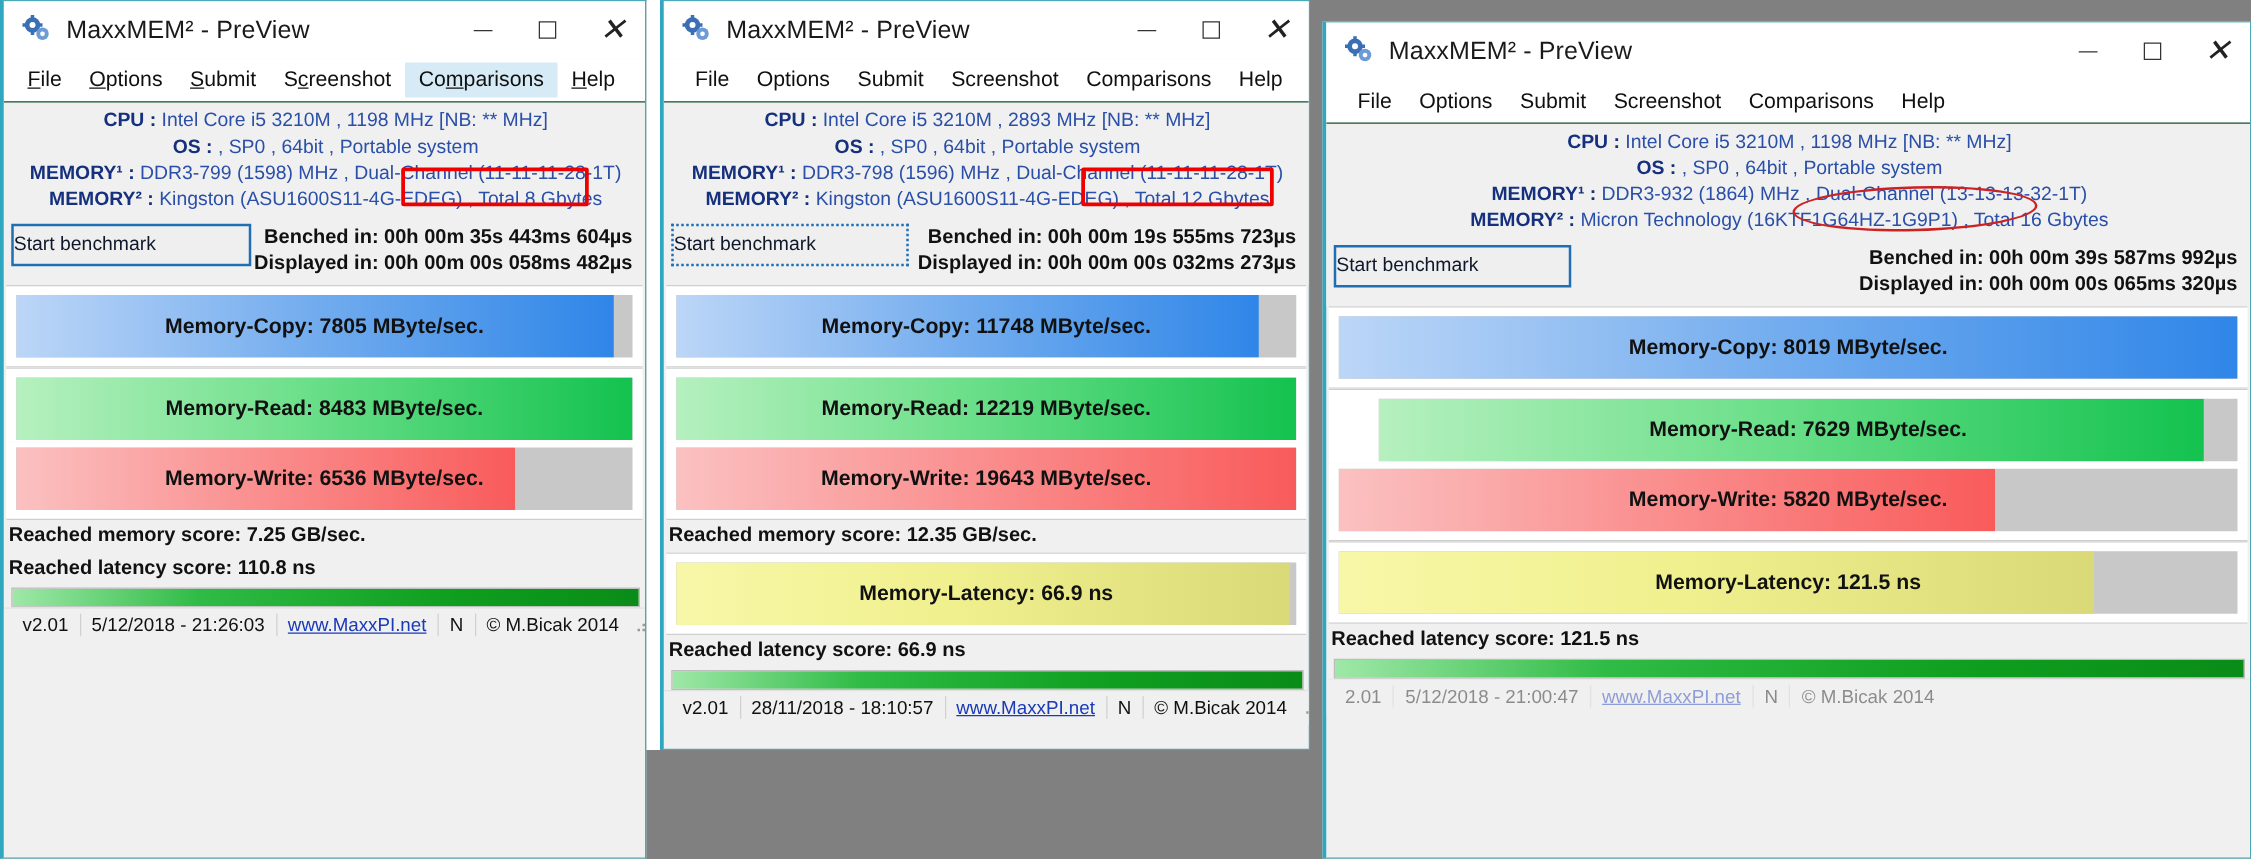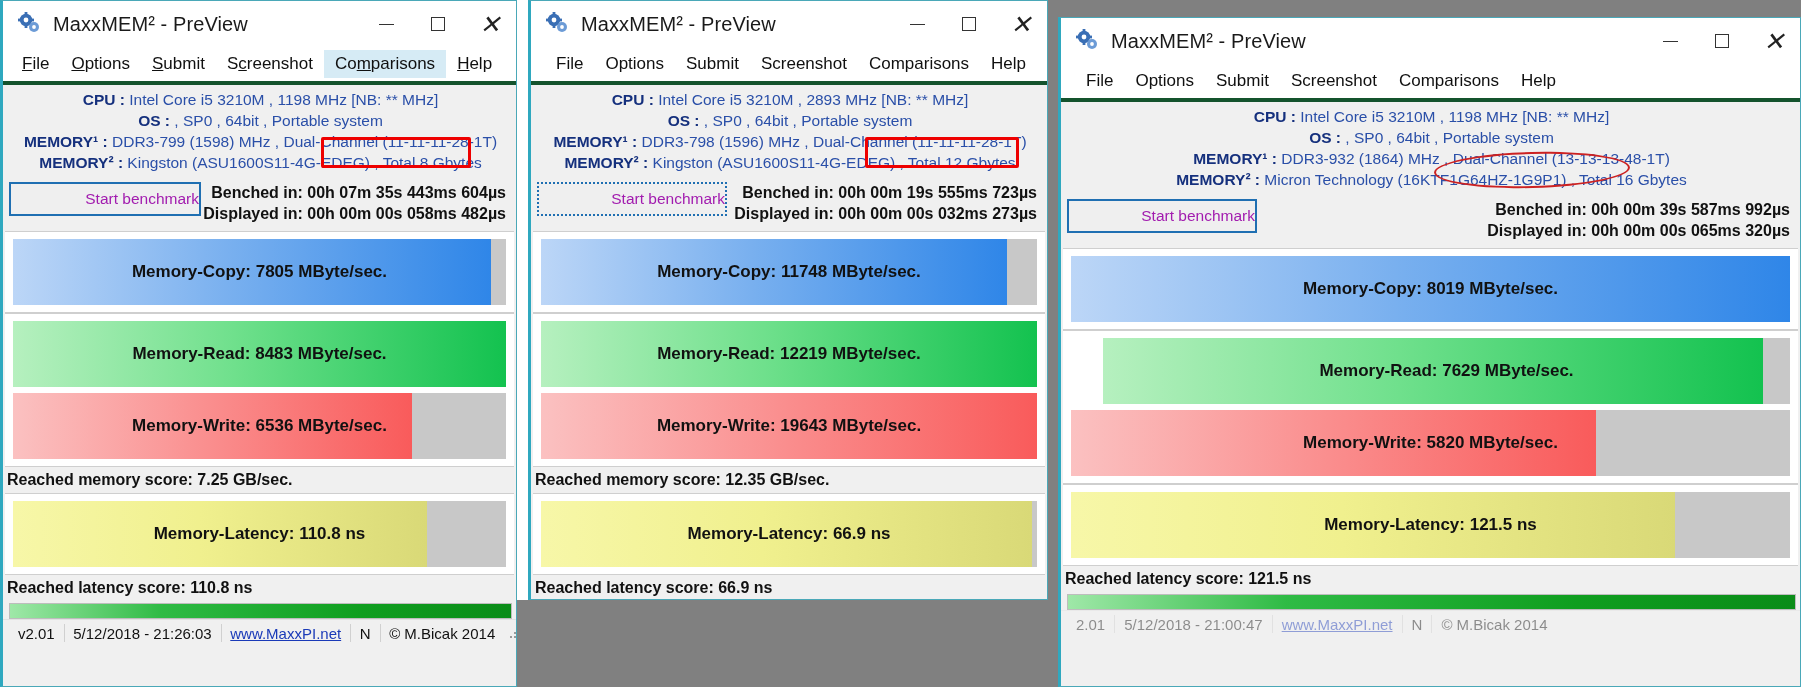--- a/index.html
+++ b/index.html
@@ -83,21 +83,21 @@
     white-space: nowrap;
   }
   .menu-item.active {
     background: #d6ebf5;
   }
   .menu-item .acc { text-decoration: underline; }
 
   
   .infopanel {
     background: #f0f0f0;
-    border-top: 4px solid #14532d;
+    border-top: 1px solid #14532d;
     padding: 4px 0 3px 0;
     font-size: 15.5px;
     color: #1a3a8f;
     line-height: 1.36;
     position: relative;
   }
   .info-line {
     white-space: nowrap;
     text-align: center;
     padding-left: 2px;
@@ -128,22 +128,22 @@
   .actionrow {
     display: flex;
     align-items: flex-start;
     padding: 6px 4px 6px 6px;
     background: #f0f0f0;
   }
   .start-btn {
     border: 2px solid #1f6fb2;
     background: #efefef;
     font-size: 15.5px;
-    color: #a21caf;
-    text-align: right;
+    color: #0f172a;
+    text-align: left;
     padding: 6px 0;
     box-sizing: border-box;
   }
   .start-btn.dotted { border: 2px dotted #1f6fb2; }
   .times {
     flex: 1;
     text-align: right;
     padding-right: 6px;
     font-size: 16px;
     font-weight: bold;
@@ -157,21 +157,21 @@
     background: #ffffff;
     border-top: 1px solid #cfcfcf;
     border-bottom: 1px solid #cfcfcf;
     padding: 7px 8px;
     margin: 0 2px;
     box-sizing: border-box;
   }
   .bar-track {
     position: relative;
     background: #c8c8c8;
-    height: 66px;
+    height: 50px;
     overflow: hidden;
   }
   .bar-fill {
     position: absolute;
     left: 0; top: 0; bottom: 0;
   }
   .bar-label {
     position: absolute;
     left: 0; right: 0; top: 0; bottom: 0;
     display: flex;
@@ -328,21 +328,21 @@
       <span class="lbl">MEMORY² :</span>
       <span class="val">Kingston (ASU1600S11-4G-EDEG) ,</span>
       <span class="val">Total 8 Gbytes</span>
     </div>
     <div class="annot-rect" style="left:318px; top:52px; width:144px; height:25px;"></div>
   </div>
 
   <div class="actionrow">
     <button class="start-btn" style="width:192px;">Start benchmark</button>
     <span class="times">
-      <span>Benched in: 00h 07m 35s 443ms 604µs</span><br>
+      <span>Benched in: 00h 00m 35s 443ms 604µs</span><br>
       <span>Displayed in: 00h 00m 00s 058ms 482µs</span>
     </span>
   </div>
 
   <div class="bar-group">
     <div class="bar-track">
       <div class="bar-fill fill-copy" style="width:97%;"></div>
       <div class="bar-label">Memory-Copy: 7805 MByte/sec.</div>
     </div>
   </div>
@@ -355,26 +355,20 @@
   </div>
   <div class="bar-group" style="border-top:none;padding-top:4px;">
     <div class="bar-track">
       <div class="bar-fill fill-write" style="width:81%;"></div>
       <div class="bar-label">Memory-Write: 6536 MByte/sec.</div>
     </div>
   </div>
 
   <div class="score-line">Reached memory score: 7.25 GB/sec.</div>
 
-  <div class="bar-group">
-    <div class="bar-track">
-      <div class="bar-fill fill-latency" style="width:84%;"></div>
-      <div class="bar-label">Memory-Latency: 110.8 ns</div>
-    </div>
-  </div>
 
   <div class="score-line">Reached latency score: 110.8 ns</div>
   <div class="bottom-green"></div>
 
   <div class="statusbar">
     <span class="cell">v2.01</span>
     <span class="sep"></span>
     <span class="cell">5/12/2018 - 21:26:03</span>
     <span class="sep"></span>
     <a class="cell link" href="#">www.MaxxPI.net</a>
@@ -549,21 +543,21 @@
     <div class="info-line">
       <span class="lbl">CPU :</span>
       <span class="val">Intel Core i5 3210M , 1198 MHz  [NB: ** MHz]</span>
     </div>
     <div class="info-line">
       <span class="lbl">OS :</span>
       <span class="val">, SP0 , 64bit , Portable system</span>
     </div>
     <div class="info-line">
       <span class="lbl">MEMORY¹ :</span>
-      <span class="val">DDR3-932 (1864) MHz , Dual-Channel (13-13-13-48-1T)</span>
+      <span class="val">DDR3-932 (1864) MHz , Dual-Channel (13-13-13-32-1T)</span>
     </div>
     <div class="info-line">
       <span class="lbl">MEMORY² :</span>
       <span class="val">Micron Technology (16KTF1G64HZ-1G9P1) ,</span>
       <span class="val">Total 16 Gbytes</span>
     </div>
     <div class="annot-ellipse" style="left:373px; top:50px; width:192px; height:32px; border-color:#c22; transform:rotate(-1.5deg);"></div>
   </div>
 
   <div class="actionrow">

